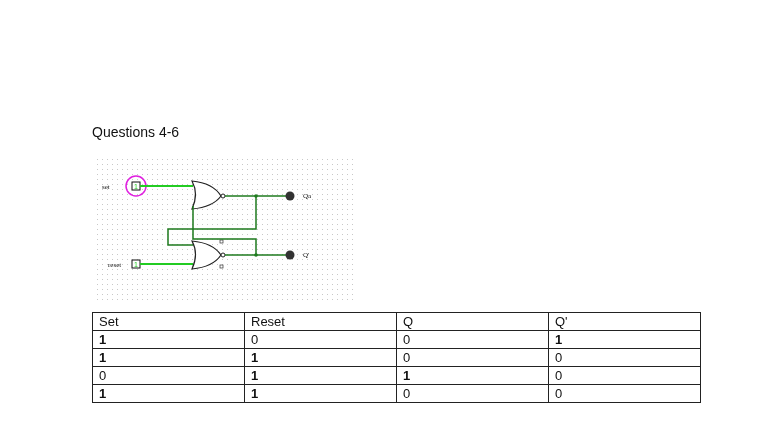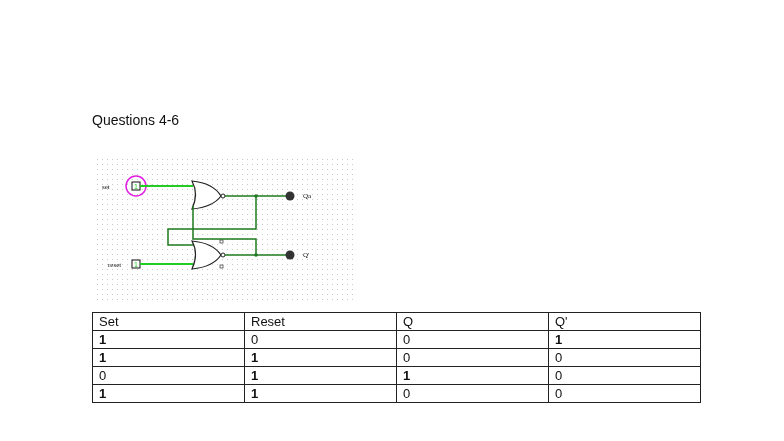--- a/index.html
+++ b/index.html
@@ -1,18 +1,18 @@
 <!DOCTYPE html>
 <html><head>
   <meta charset="utf-8">
   <style>
     html, body { margin: 0; padding: 0; background: #ffffff; }
     body { width: 784px; height: 441px; position: relative; overflow: hidden;
            font-family: "Liberation Sans", sans-serif; color: #111; }
-    .title { position: absolute; left: 92px; top: 112px; font-size: 14px; color: #111; }
+    .title { position: absolute; left: 92px; top: 124px; font-size: 14px; color: #111; }
     .circuit { position: absolute; left: 95px; top: 157px; width: 260px; height: 145px; }
     .truth-table { position: absolute; left: 92px; top: 312px; border-collapse: collapse; }
     .truth-table td { border: 1.5px solid #222; width: 145px; height: 17px; padding: 0 0 0 6px;
                       font-size: 13px; line-height: 17px; text-align: left; }
     .truth-table tr.header td { font-weight: normal; }
     .truth-table td.one { font-weight: bold; }
   </style>
 </head>
 <body>
 

